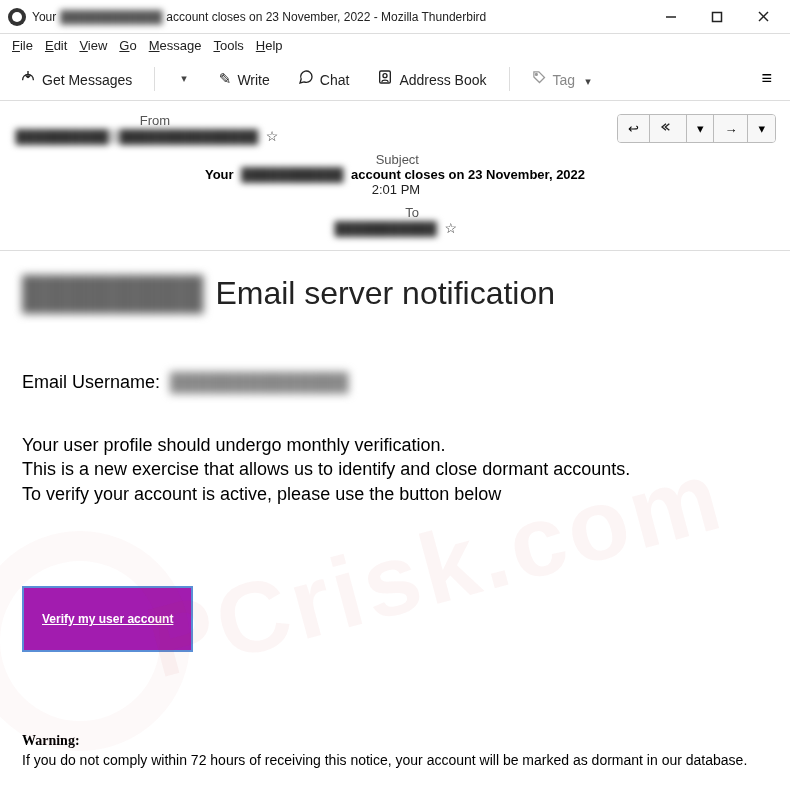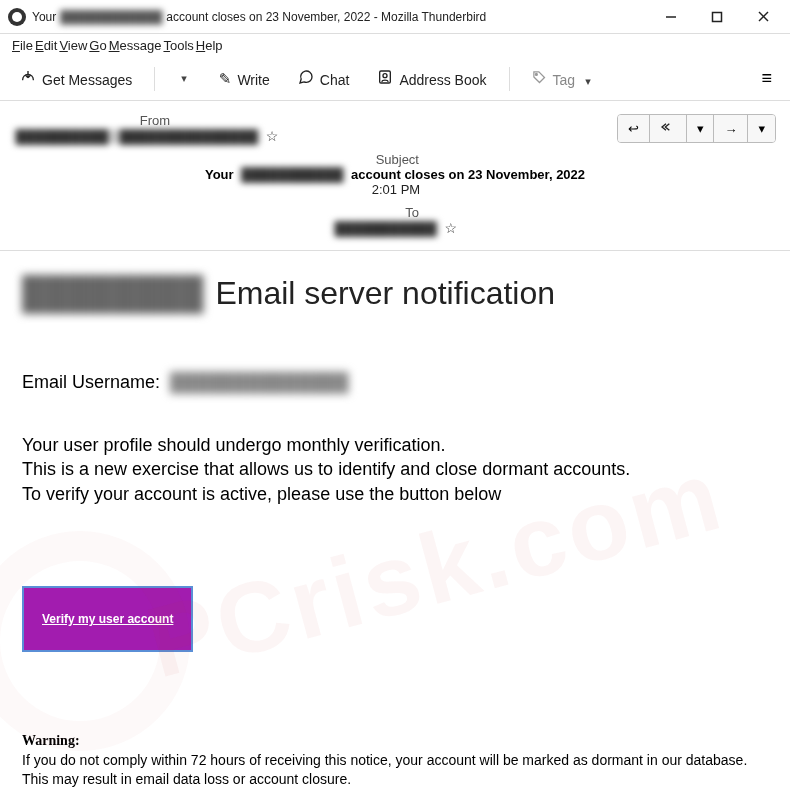--- a/index.html
+++ b/index.html
@@ -25,21 +25,21 @@
     color: #fff;
   }
   .titlebar .title-text { font-size: 12px; color: #222; display: flex; align-items: center; gap: 4px; }
   .titlebar .title-text .blurred { filter: blur(3px); color: #555; }
   .titlebar-spacer { flex: 1; }
   .win-controls { display: flex; gap: 4px; }
   .win-btn { width: 42px; height: 28px; display: flex; align-items:center; justify-content:center; font-size: 14px; color: #222; }
 
   .menubar {
     display: flex;
-    gap: 2px;
+    gap: 12px;
     padding: 4px 12px;
     font-size: 13px;
     color: #222;
   }
   .menubar .menu-item .ul { text-decoration: underline; }
 
   .toolbar {
     display: flex;
     align-items: center;
     gap: 8px;
@@ -342,19 +342,18 @@
     <div>Your user profile should undergo monthly verification.</div>
     <div>This is a new exercise that allows us to identify and close dormant accounts.</div>
     <div>To verify your account is active, please use the button below</div>
   </div>
 
   <a class="verify-btn">Verify my user account</a>
 
   <div class="warning-block">
     <div class="wtitle">Warning:</div>
     <div>If you do not comply within 72 hours of receiving this notice, your account will be marked as dormant in our database.</div>
-    <div>This may result in email data loss or account closure.</div>
   </div>
 </div>
 
 <div class="statusbar">
   <span style="font-weight:700;font-size:12px;">((•))</span>
 </div>
 
 </body></html>

